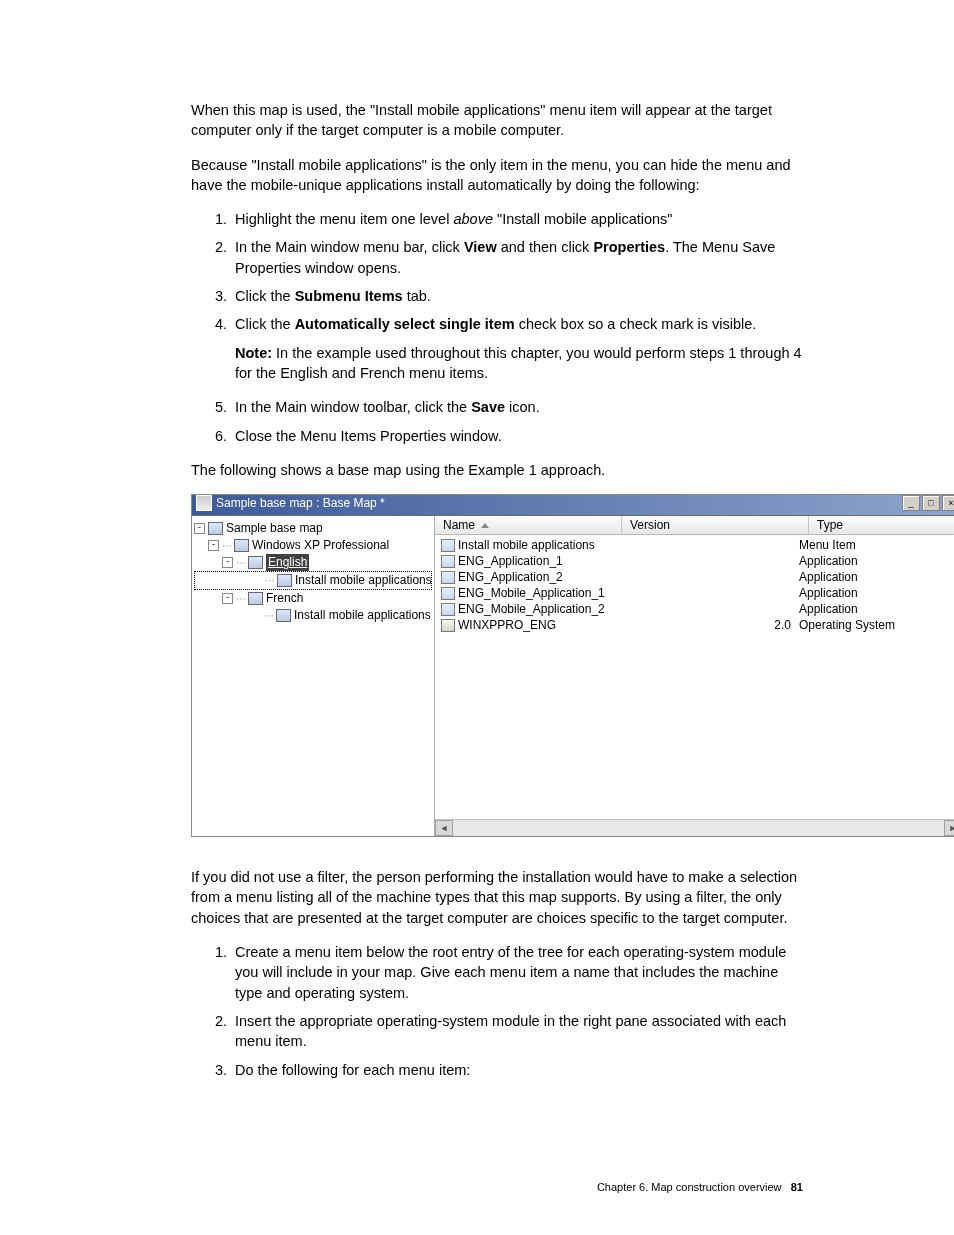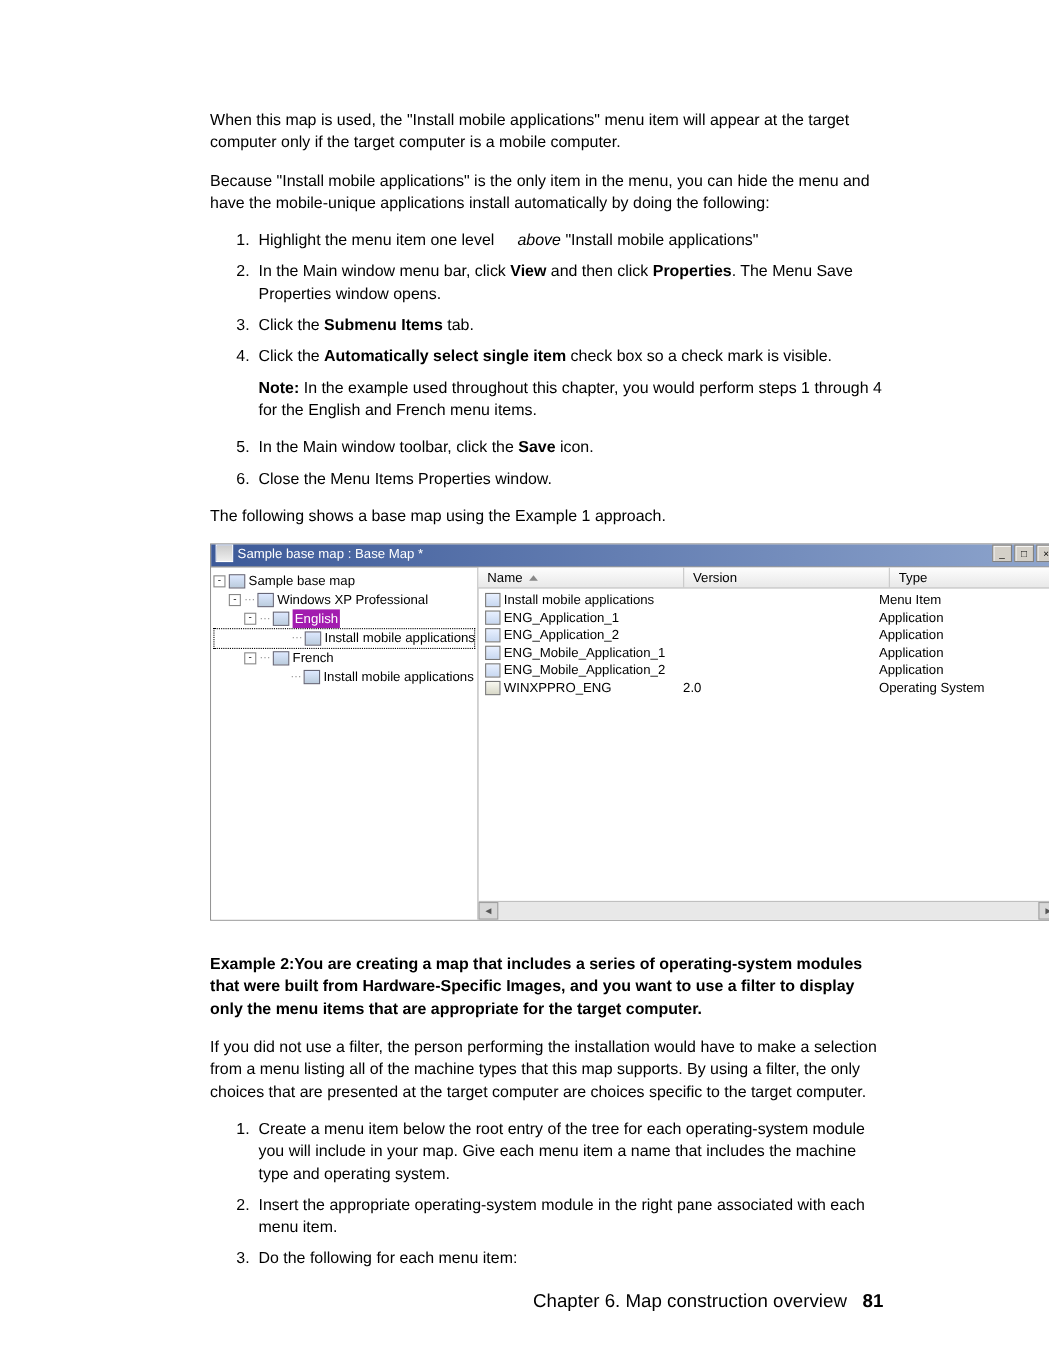--- a/index.html
+++ b/index.html
@@ -17,21 +17,21 @@
     margin: 0 auto;
     padding: 100px 70px 40px 110px;
     box-sizing: border-box;
     position: relative;
   }
   p { margin: 0 0 14px 0; }
   ol { margin: 0 0 14px 0; padding-left: 40px; }
   ol li { margin-bottom: 8px; padding-left: 4px; }
   .nested { margin-top: 8px; margin-left: 0; }
   b { font-weight: bold; }
-  i { font-style: italic; margin-left: 17px; }
+  i { font-style: italic; }
 
   
   .win {
     border: 1px solid #8a8a8a;
     margin: 14px 0 30px 0;
     width: 770px;
     font-family: Tahoma, Arial, sans-serif;
     font-size: 12px;
   }
   .titlebar {
@@ -69,21 +69,21 @@
     display:flex; align-items:center; gap:6px;
   }
   .c-name{width:170px;} .c-ver{width:170px;} .c-type{flex:1;}
   .sorticon {
     width:0;height:0;border-left:4px solid transparent;border-right:4px solid transparent;
     border-bottom:5px solid #888;
   }
   .rows{flex:1; padding:2px 0;}
   .row{display:flex; padding:0 0 0 6px; height:16px; align-items:center;}
   .r-name{width:172px; display:flex; align-items:center; gap:3px;}
-  .r-ver{width:170px; padding-left:8px;}
+  .r-ver{width:170px; padding-left:8px;text-align:right;}
   .r-type{flex:1; padding-left:8px;}
   .ricon{
     width:12px;height:11px;border:1px solid #777;
     background:linear-gradient(#e8f0ff,#c8d8f0);
     flex-shrink:0;
   }
   .ricon.os{background:linear-gradient(#f8f8f0,#d8d8c8);}
   .sbar{
     height:16px; background:#e8e8e8; border-top:1px solid #c0c0c0;
     display:flex; justify-content:space-between; align-items:center;
@@ -97,28 +97,28 @@
   .exp{
     width:9px;height:9px;border:1px solid #888;background:#fff;
     font-size:9px;line-height:7px;text-align:center;margin-right:3px;
     flex-shrink:0;
   }
   .dots{color:#999;margin:0 2px 0 0;font-size:10px;}
   .ticon2{
     width:13px;height:11px;border:1px solid #667;
     background:linear-gradient(#dde8ff,#bcd);margin-right:3px;flex-shrink:0;
   }
-  .sel{background:#a21caf;color:#fff;padding:0 2px;}
+  .sel{background:#404040;color:#fff;padding:0 2px;text-decoration:underline;}
   .ind1{padding-left:14px;} .ind2{padding-left:28px;} .ind4{padding-left:70px;}
   .border-sel{border:1px dotted #000;}
 
   .example-head{font-weight:bold; margin:30px 0 14px 0;}
   .footer{
     position:absolute; bottom:40px; left:1px; right:70px;
-    text-align:right; font-size:17px;
+    text-align:right; font-size:11px;
   }
   .footer .pn{font-weight:bold;}
 </style>
 </head>
 <body>
 
 <div class="page">
 
   <p>When this map is used, the "Install mobile applications" menu item will appear at the target computer only if the target computer is a mobile computer.</p>
   <p>Because "Install mobile applications" is the only item in the menu, you can hide the menu and have the mobile-unique applications install automatically by doing the following:</p>
@@ -255,21 +255,20 @@
             </div>
           </div>
         <div class="sbar">
           <div class="sbtn">◄</div>
           <div class="sbtn">►</div>
         </div>
       </div>
     </div>
   </div>
 
-  <p class="example-head">Example 2:You are creating a map that includes a series of operating-system modules that were built from Hardware-Specific Images, and you want to use a filter to display only the menu items that are appropriate for the target computer.</p>
 
   <p>If you did not use a filter, the person performing the installation would have to make a selection from a menu listing all of the machine types that this map supports. By using a filter, the only choices that are presented at the target computer are choices specific to the target computer.</p>
 
   <ol>
     <li>Create a menu item below the root entry of the tree for each operating-system module you will include in your map. Give each menu item a name that includes the machine type and operating system.</li>
     <li>Insert the appropriate operating-system module in the right pane associated with each menu item.</li>
     <li>Do the following for each menu item:</li>
   </ol>
 
   <div class="footer">

